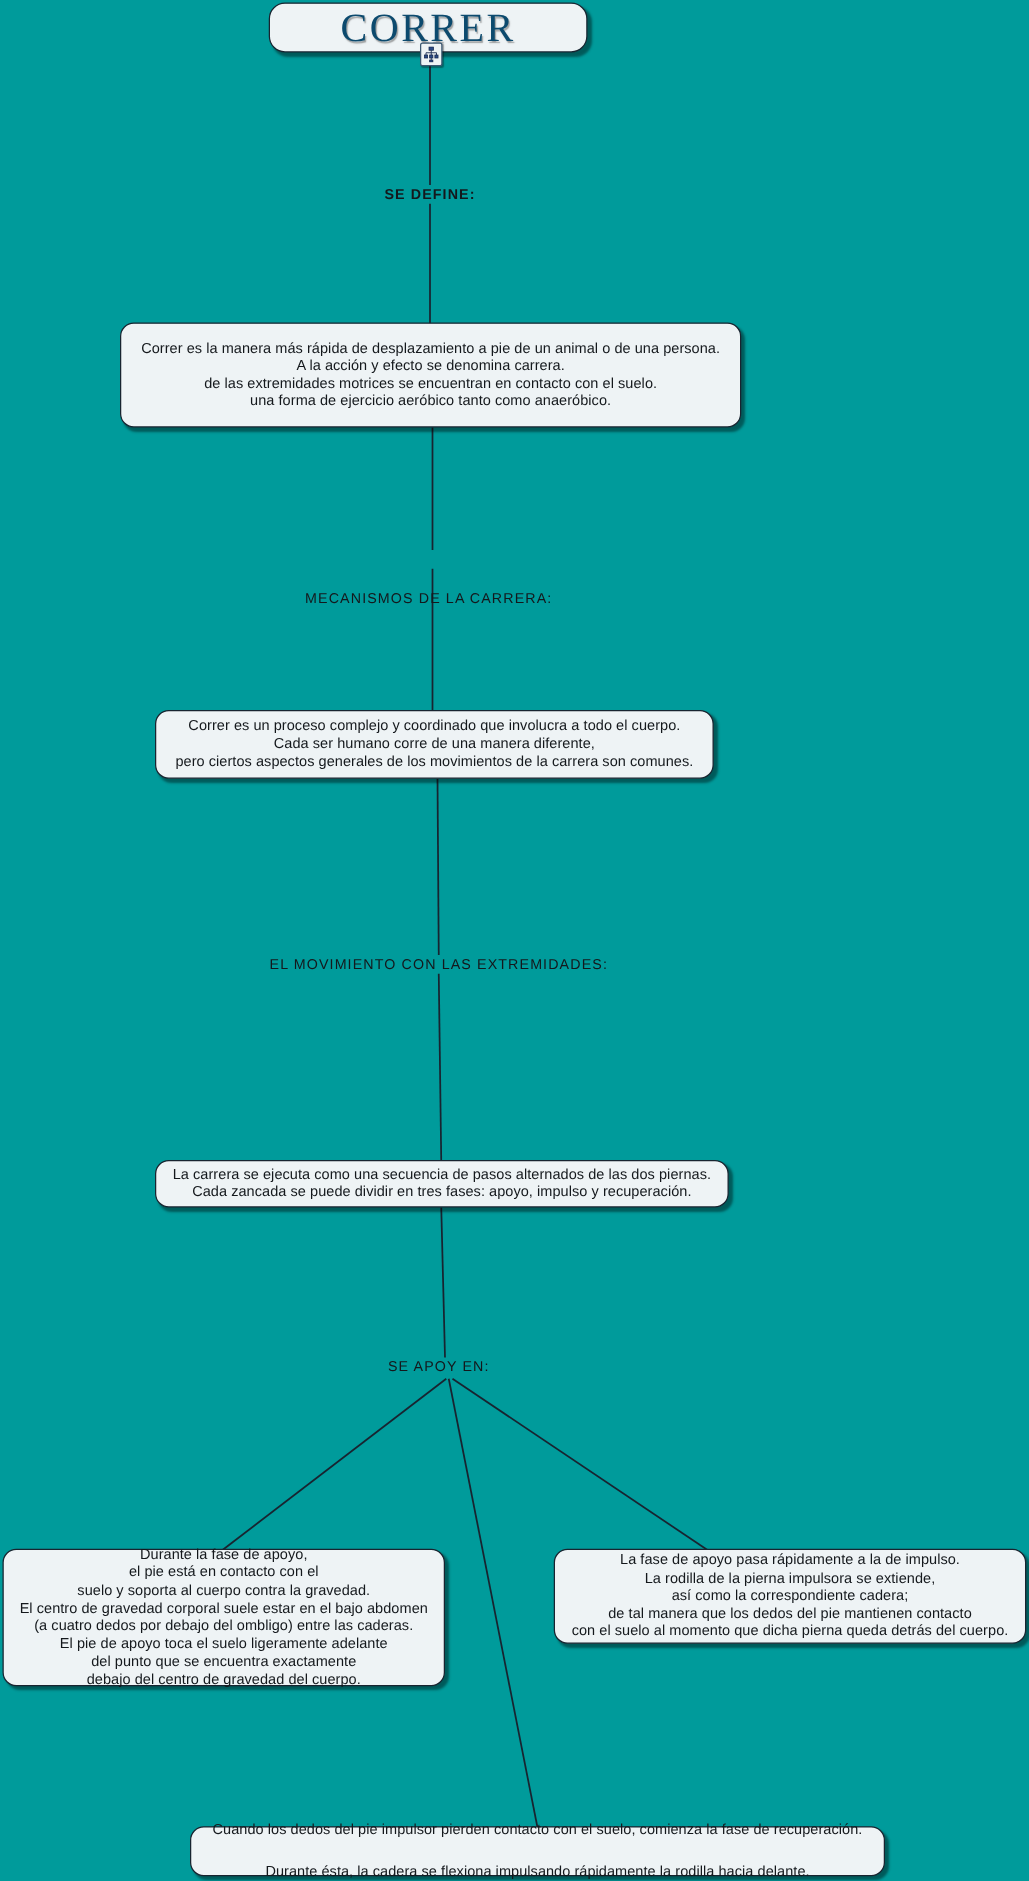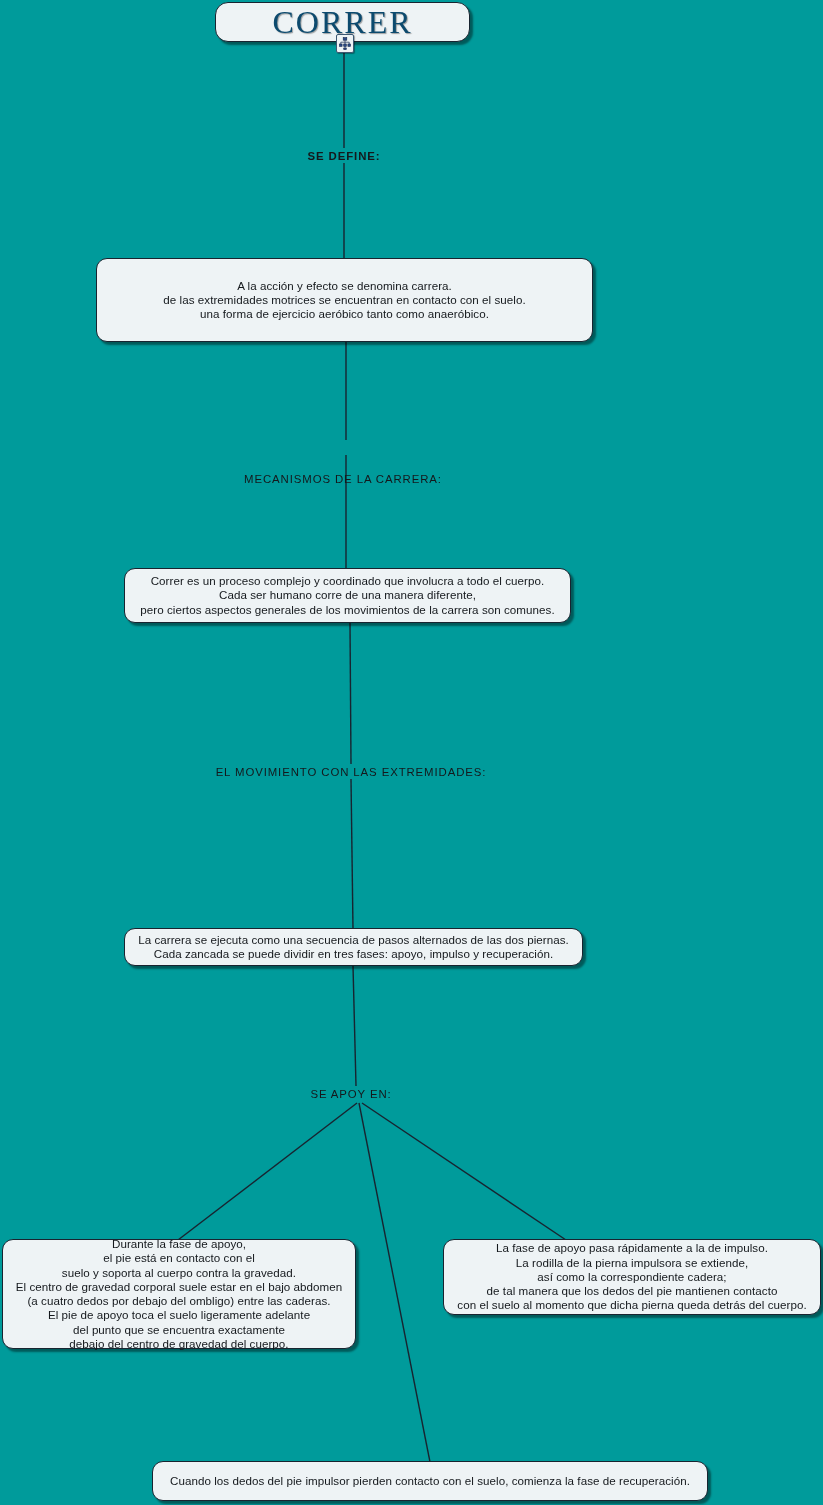--- a/index.html
+++ b/index.html
@@ -155,20 +155,21 @@
 
   <div class="edge-label" style="left:344px; top:150px;font-weight:bold;">SE DEFINE:</div>
 
   <div class="edge-label" style="left:343px; top:442px;margin-top:31px;">MECANISMOS DE LA CARRERA:</div>
 
   <div class="edge-label" style="left:351px; top:766px;">EL MOVIMIENTO CON LAS EXTREMIDADES:</div>
 
   <div class="edge-label" style="left:351px; top:1088px;">SE APOY EN:</div>
 
   <div class="node" id="node-definicion">
+    <span class="line">Correr es la manera más rápida de desplazamiento a pie de un animal o de una persona.</span>
     <span class="line">A la acción y efecto se denomina carrera.</span>
     <span class="line">de las extremidades motrices se encuentran en contacto con el suelo.</span>
     <span class="line">una forma de ejercicio aeróbico tanto como anaeróbico.</span>
   </div>
 
   <div class="node" id="node-mecanismos">
     <span class="line">Correr es un proceso complejo y coordinado que involucra a todo el cuerpo.</span>
     <span class="line">Cada ser humano corre de una manera diferente,</span>
     <span class="line">pero ciertos aspectos generales de los movimientos de la carrera son comunes.</span>
   </div>
@@ -192,15 +193,16 @@
   <div class="node" id="node-impulso">
     <span class="line">La fase de apoyo pasa rápidamente a la de impulso.</span>
     <span class="line">La rodilla de la pierna impulsora se extiende,</span>
     <span class="line">así como la correspondiente cadera;</span>
     <span class="line">de tal manera que los dedos del pie mantienen contacto</span>
     <span class="line">con el suelo al momento que dicha pierna queda detrás del cuerpo.</span>
   </div>
 
   <div class="node" id="node-recuperacion">
     <span class="line">Cuando los dedos del pie impulsor pierden contacto con el suelo, comienza la fase de recuperación.</span>
+    <span class="line">Durante ésta, la cadera se flexiona impulsando rápidamente la rodilla hacia delante.</span>
   </div>
 
 </div>
 
 </body></html>

